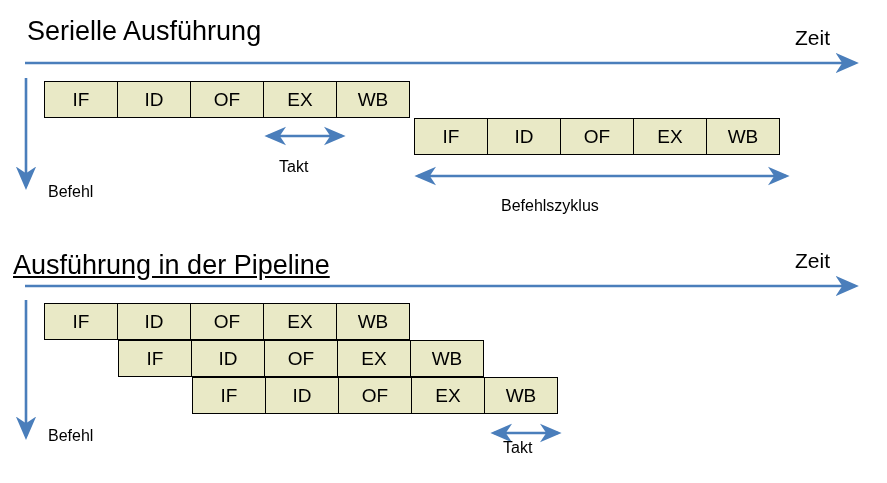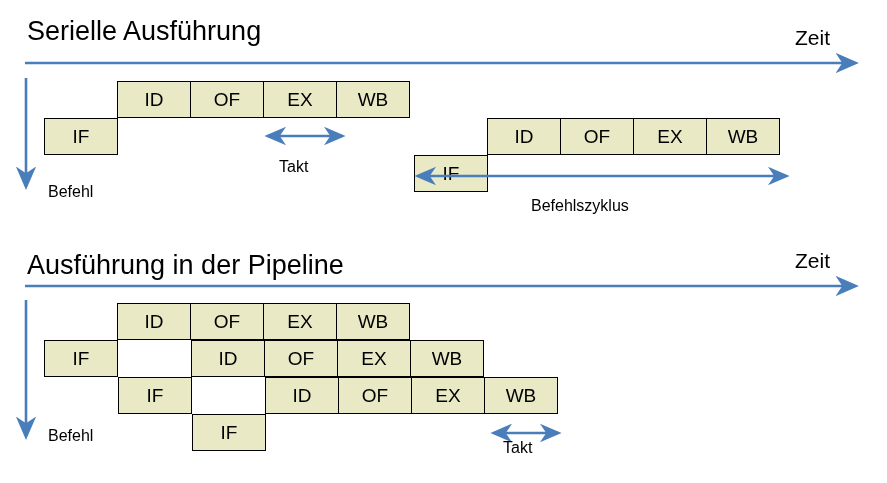--- a/index.html
+++ b/index.html
@@ -55,21 +55,21 @@
     background: #E9E9C6;
     border: 1px solid #000000;
     margin-left: -1px;
     display: flex;
     align-items: center;
     justify-content: center;
     font-size: 19px;
     line-height: 19px;
     color: #000000;
   }
-  .stage-cell:first-child { margin-left: 0; margin-top: 37px; }
+  .stage-cell:first-child { margin-left: 0; }
 
   
   .arrow-svg {
     position: absolute;
     overflow: visible;
   }
 </style>
 </head>
 <body>
 
@@ -136,26 +136,26 @@
         <marker id="ah-l-3" markerWidth="9" markerHeight="9" refX="1.5" refY="4.5" orient="auto">
           <path d="M9,0.6 L0,4.5 L9,8.4 L6.4,4.5 Z" fill="#4A7EBB"></path>
         </marker>
         <marker id="ah-r-3" markerWidth="9" markerHeight="9" refX="7.5" refY="4.5" orient="auto">
           <path d="M0,0.6 L9,4.5 L0,8.4 L2.6,4.5 Z" fill="#4A7EBB"></path>
         </marker>
       </defs>
       <line x1="10" y1="9" x2="378" y2="9" stroke="#4A7EBB" stroke-width="2.4" marker-start="url(#ah-l-3)" marker-end="url(#ah-r-3)"></line>
     </svg>
 
-    <div class="caption" style="left:531px; top:196px;">Befehlszyklus</div>
+    <div class="caption" style="left:501px; top:196px;">Befehlszyklus</div>
   </div>
 
   <div>
 
-    <div class="section-title" style="left:27px; top:250px;">Ausführung in der Pipeline</div>
+    <div class="section-title" style="left:13px; top:250px;text-decoration:underline;">Ausführung in der Pipeline</div>
 
     <div class="axis-label" style="left:795px; top:251px;">Zeit</div>
 
     <svg class="arrow-svg" style="left:0px; top:275px;" width="887" height="22">
       <defs>
         <marker id="ah-right-4" markerWidth="9" markerHeight="9" refX="7.5" refY="4.5" orient="auto">
           <path d="M0,0.6 L9,4.5 L0,8.4 L2.6,4.5 Z" fill="#4A7EBB"></path>
         </marker>
       </defs>
       <line x1="25" y1="11" x2="855" y2="11" stroke="#4A7EBB" stroke-width="2.6" marker-end="url(#ah-right-4)"></line>

